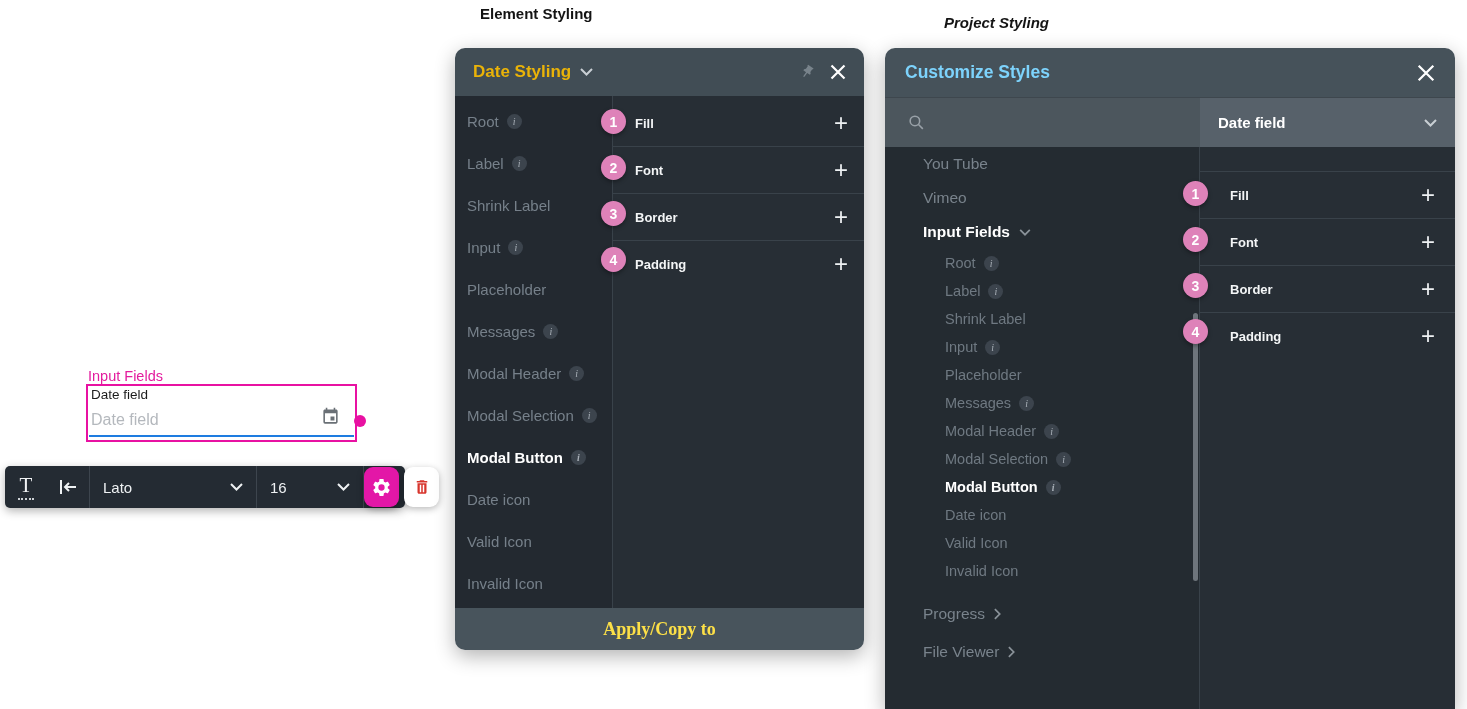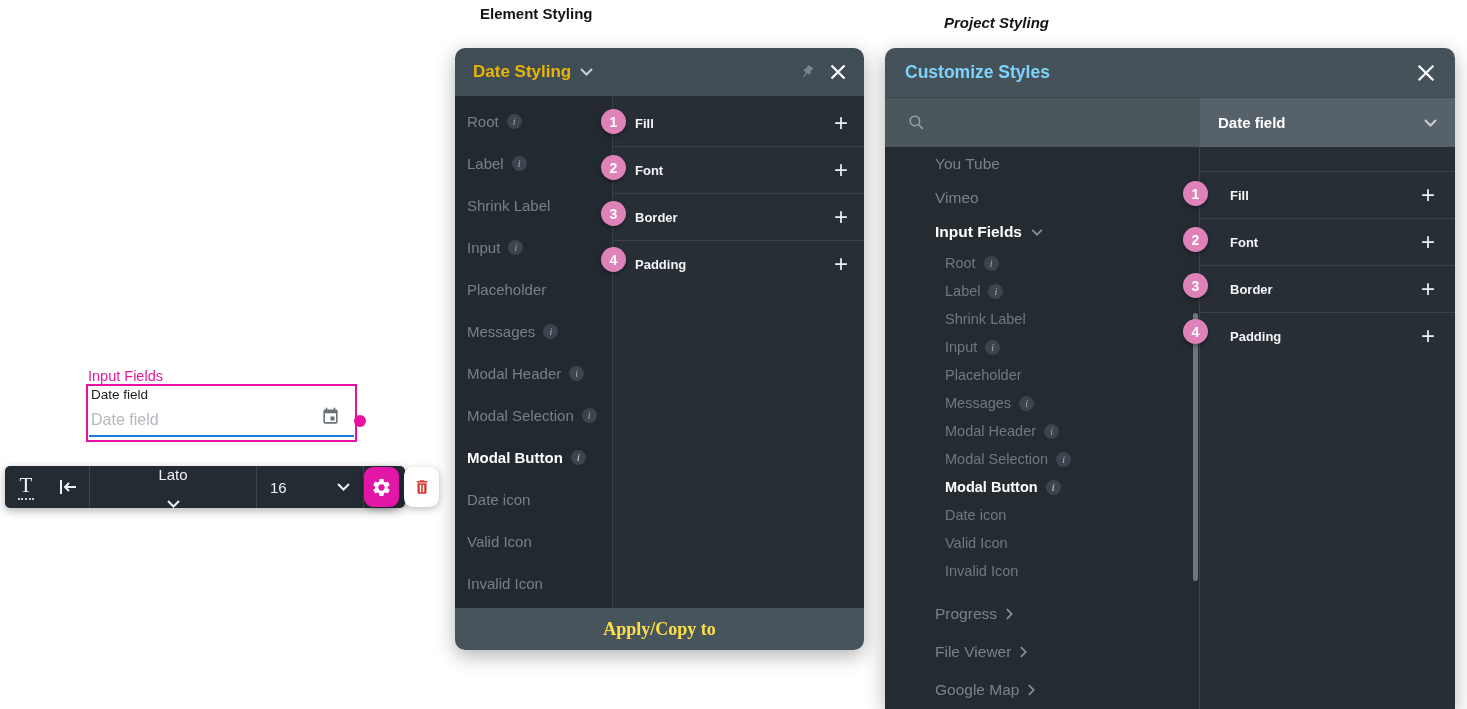--- a/index.html
+++ b/index.html
@@ -39,21 +39,21 @@
   
   .pp{left:885px;top:48px;width:570px;height:661px;border-radius:10px 10px 0 0;}
   .pp-header{height:49px;flex:0 0 49px;background:#46525a;display:flex;align-items:center;padding:0 20px;}
   .pp-title{color:#7dd3fc;font-weight:700;font-size:17.5px;}
   .pp-subrow{height:49px;flex:0 0 49px;display:flex;border-top:1px solid #3e474e;}
   .pp-search{width:315px;background:#4c565d;display:flex;align-items:center;padding-left:22px;box-sizing:border-box;}
   .pp-dropdown{flex:1;background:#57616a;display:flex;align-items:center;padding:0 18px;color:#ffffff;
                font-size:15px;font-weight:600;}
   .pp-body{flex:1;display:flex;position:relative;}
   .pp-tree{width:315px;background:#242b31;border-right:1px solid #39424a;box-sizing:border-box;overflow:hidden;}
-  .t1{height:34px;display:flex;align-items:center;padding-left:50px;gap:9px;color:#79838c;font-size:15.5px;}
+  .t1{height:34px;display:flex;align-items:center;padding-left:38px;gap:9px;color:#79838c;font-size:15.5px;}
   .t1.expanded{color:#ffffff;font-weight:600;}
   .t2{height:28px;display:flex;align-items:center;padding-left:60px;gap:8px;color:#6f7982;font-size:14.5px;}
   .t2.selected{color:#ffffff;font-weight:700;}
   .gap-top{margin-top:12px;}
   .gap-sm{margin-top:4px;}
   .pp-content{flex:1;background:#272e35;padding-top:24px;}
   .pp-row{height:46px;display:flex;align-items:center;padding:0 20px 0 30px;border-top:1px solid #39424a;}
   .pp-scroll{position:absolute;left:308px;top:166px;width:5px;height:268px;background:#6e757c;border-radius:3px;z-index:2;}
 
   
@@ -101,21 +101,21 @@
   <div class="tb-cell" style="width:42px;">
     <span class="t-icon">T</span>
   </div>
   <div class="tb-cell" style="width:42px;">
     <svg width="19" height="16" viewBox="0 0 19 16">
       <path d="M2 1v14" stroke="#eef1f3" stroke-width="2" fill="none"></path>
       <path d="M17 8H6M10 4 6 8l4 4" stroke="#eef1f3" stroke-width="2" fill="none"></path>
     </svg>
   </div>
   <div class="tb-div"></div>
-  <div class="tb-cell" style="width:140px;padding:0 13px;justify-content:space-between;flex-direction:column;">
+  <div class="tb-cell" style="width:140px;padding:0 13px;justify-content:space-between;">
     <span class="tb-text">Lato</span>
     <svg width="13" height="8" viewBox="0 0 13 8">
       <path d="M1 1l5.5 5.5L12 1" stroke="#eef1f3" stroke-width="2" fill="none"></path>
       </svg>
   </div>
   <div class="tb-div"></div>
   <div class="tb-cell" style="width:80px;padding:0 13px;justify-content:space-between;">
     <span class="tb-text">16</span>
     <svg width="13" height="8" viewBox="0 0 13 8">
       <path d="M1 1l5.5 5.5L12 1" stroke="#eef1f3" stroke-width="2" fill="none"></path>
@@ -311,26 +311,20 @@
         <svg width="7" height="12" viewBox="0 0 8 13">
             <path d="M1 1l5.5 5.5L1 12" stroke="#8a9299" stroke-width="2" fill="none"></path>
           </svg>
         </div>
       <div class="t1 gap-sm">
           <span>File Viewer</span>
         <svg width="7" height="12" viewBox="0 0 8 13">
             <path d="M1 1l5.5 5.5L1 12" stroke="#8a9299" stroke-width="2" fill="none"></path>
           </svg>
         </div>
-      <div class="t1 gap-sm">
-          <span>Google Map</span>
-        <svg width="7" height="12" viewBox="0 0 8 13">
-            <path d="M1 1l5.5 5.5L1 12" stroke="#8a9299" stroke-width="2" fill="none"></path>
-          </svg>
-        </div>
     </div>
     <div class="pp-content">
       <div class="pp-row">
           <span class="row-label">Fill</span>
           <span class="plus-icon"></span>
         </div>
       <div class="pp-row">
           <span class="row-label">Font</span>
           <span class="plus-icon"></span>
         </div>

